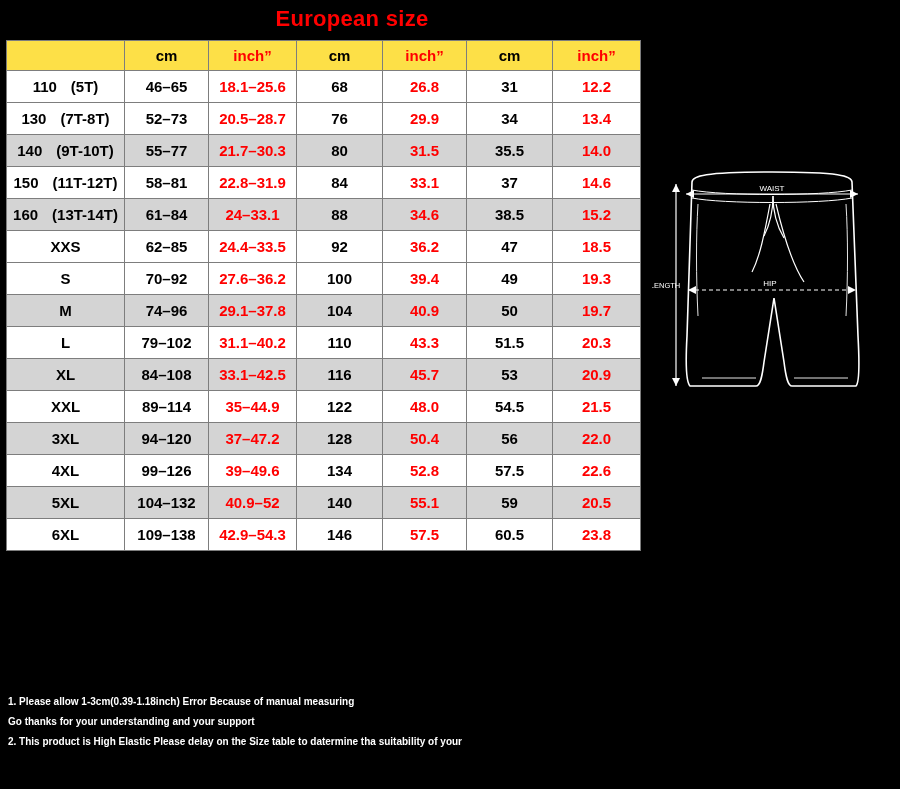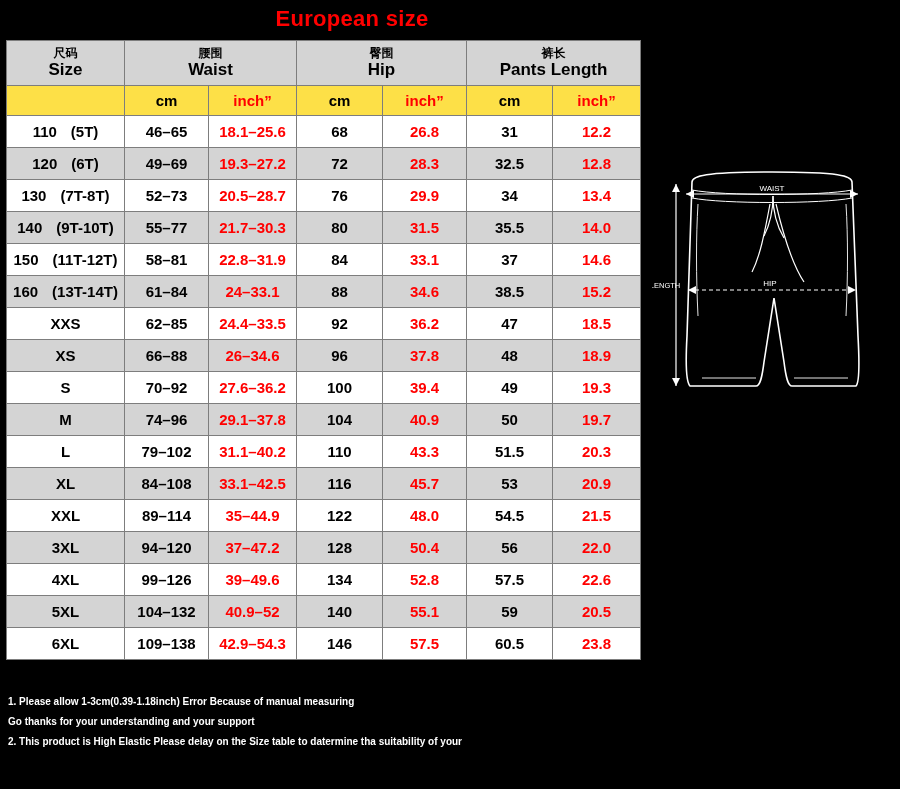--- a/index.html
+++ b/index.html
@@ -96,67 +96,40 @@
     <colgroup>
       <col class="c-size">
       <col class="c-wcm">
       <col class="c-win">
       <col class="c-hcm">
       <col class="c-hin">
       <col class="c-pcm">
       <col class="c-pin">
     </colgroup>
     <thead>
-      <tr class="head1">
-        <th>
-          <span class="cn">尺码</span>
-          <span class="en">Size</span>
-        </th>
-        <th colspan="2">
-          <span class="cn">腰围</span>
-          <span class="en">Waist</span>
-        </th>
-        <th colspan="2">
-          <span class="cn">臀围</span>
-          <span class="en">Hip</span>
-        </th>
-        <th colspan="2">
-          <span class="cn">裤长</span>
-          <span class="en">Pants Length</span>
-        </th>
-      </tr>
       <tr class="head2">
         <th class="blank"></th>
         <th>cm</th>
         <th class="red">inch”</th>
         <th>cm</th>
         <th class="red">inch”</th>
         <th>cm</th>
         <th class="red">inch”</th>
       </tr>
     </thead>
     <tbody id="table-body">
         <tr class="plain">
           <td class="sizecell"><span class="sz">110</span><span class="ag">(5T)</span></td>
           <td>46–65</td>
           <td class="red">18.1–25.6</td>
           <td>68</td>
           <td class="red">26.8</td>
           <td>31</td>
           <td class="red">12.2</td>
         </tr>
-        <tr class="shaded">
-          <td class="sizecell"><span class="sz">120</span><span class="ag">(6T)</span></td>
-          <td>49–69</td>
-          <td class="red">19.3–27.2</td>
-          <td>72</td>
-          <td class="red">28.3</td>
-          <td>32.5</td>
-          <td class="red">12.8</td>
-        </tr>
         <tr class="plain">
           <td class="sizecell"><span class="sz">130</span><span class="ag">(7T-8T)</span></td>
           <td>52–73</td>
           <td class="red">20.5–28.7</td>
           <td>76</td>
           <td class="red">29.9</td>
           <td>34</td>
           <td class="red">13.4</td>
         </tr>
         <tr class="shaded">
@@ -187,29 +160,20 @@
           <td class="red">15.2</td>
         </tr>
         <tr class="plain">
           <td class="sizecell"><span class="sz">XXS</span></td>
           <td>62–85</td>
           <td class="red">24.4–33.5</td>
           <td>92</td>
           <td class="red">36.2</td>
           <td>47</td>
           <td class="red">18.5</td>
-        </tr>
-        <tr class="shaded">
-          <td class="sizecell"><span class="sz">XS</span></td>
-          <td>66–88</td>
-          <td class="red">26–34.6</td>
-          <td>96</td>
-          <td class="red">37.8</td>
-          <td>48</td>
-          <td class="red">18.9</td>
         </tr>
         <tr class="plain">
           <td class="sizecell"><span class="sz">S</span></td>
           <td>70–92</td>
           <td class="red">27.6–36.2</td>
           <td>100</td>
           <td class="red">39.4</td>
           <td>49</td>
           <td class="red">19.3</td>
         </tr>

